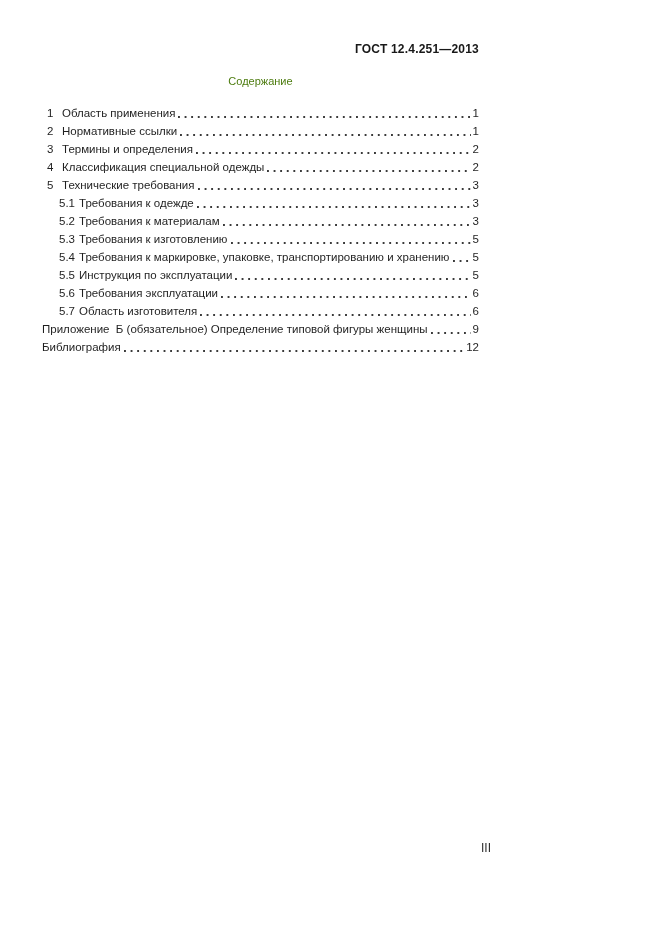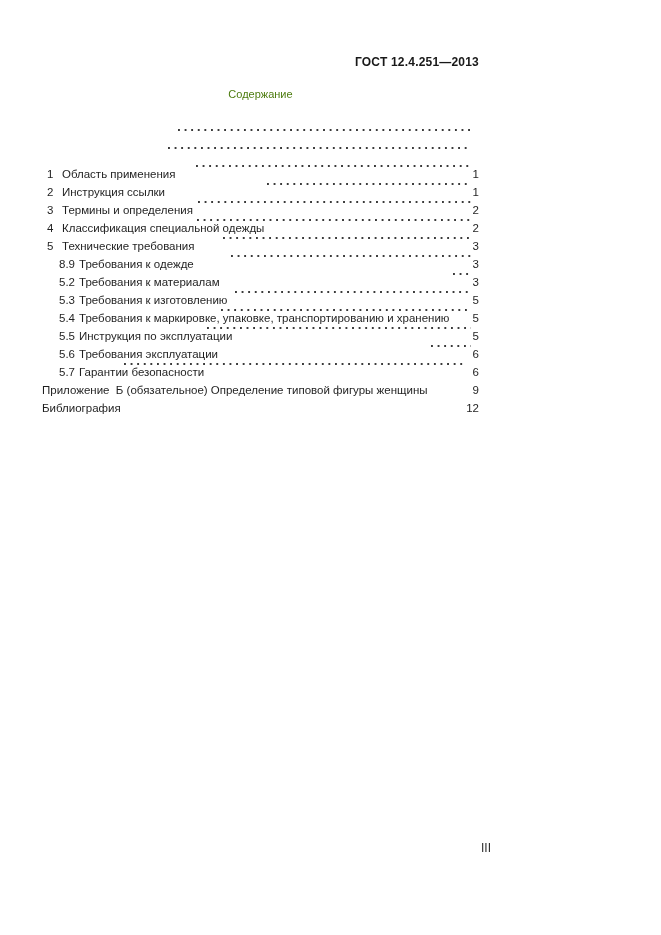--- a/index.html
+++ b/index.html
@@ -7,21 +7,21 @@
     width: 661px; height: 935px;
     background: #ffffff;
     font-family: "Liberation Sans", sans-serif;
     color: #1f1f1f;
     overflow: hidden;
   }
   .page {
     position: relative;
     width: 555px; height: 935px;
     box-sizing: border-box;
-    padding: 55px 76px 0 42px;
+    padding: 42px 76px 0 42px;
     background: #ffffff;
   }
   .doc-header {
     text-align: right;
     font-weight: bold;
     font-size: 12px;
     line-height: 15px;
     letter-spacing: 0.2px;
     color: #181818;
   }
@@ -42,21 +42,21 @@
     font-size: 11.5px;
   }
   .toc-row .num {
     flex: none;
     white-space: pre;
   }
   .lvl1 { padding-left: 5px; }
   .lvl2 { padding-left: 17px; }
   .lvl1 .num { width: 15px; }
   .lvl2 .num { width: 20px; }
-  .toc-row .label { flex: none; white-space: pre; margin-top: 48px; }
+  .toc-row .label { flex: none; white-space: pre; }
   .leader {
     flex: 1;
     align-self: flex-end;
     height: 2px;
     margin: 0 2px 4px 3px;
     background-image: radial-gradient(circle at 1.1px 1px, #3a3a3a 1.05px, rgba(0,0,0,0) 1.35px);
     background-size: 6.6px 2px;
     background-repeat: repeat-x;
   }
   .page-num { flex: none; white-space: pre; }
@@ -82,21 +82,21 @@
 
     <div class="toc-row lvl1">
       <span class="num">1</span>
       <span class="label">Область применения</span>
       <span class="leader"></span>
       <span class="page-num">1</span>
     </div>
 
     <div class="toc-row lvl1">
       <span class="num">2</span>
-      <span class="label">Инструкция ссылки</span>
+      <span class="label">Нормативные ссылки</span>
       <span class="leader"></span>
       <span class="page-num">1</span>
     </div>
 
     <div class="toc-row lvl1">
       <span class="num">3</span>
       <span class="label">Термины и определения</span>
       <span class="leader"></span>
       <span class="page-num">2</span>
     </div>
@@ -109,21 +109,21 @@
     </div>
 
     <div class="toc-row lvl1">
       <span class="num">5</span>
       <span class="label">Технические требования</span>
       <span class="leader"></span>
       <span class="page-num">3</span>
     </div>
 
     <div class="toc-row lvl2">
-      <span class="num">8.9</span>
+      <span class="num">5.1</span>
       <span class="label">Требования к одежде</span>
       <span class="leader"></span>
       <span class="page-num">3</span>
     </div>
 
     <div class="toc-row lvl2">
       <span class="num">5.2</span>
       <span class="label">Требования к материалам</span>
       <span class="leader"></span>
       <span class="page-num">3</span>
@@ -152,21 +152,21 @@
 
     <div class="toc-row lvl2">
       <span class="num">5.6</span>
       <span class="label">Требования эксплуатации</span>
       <span class="leader"></span>
       <span class="page-num">6</span>
     </div>
 
     <div class="toc-row lvl2">
       <span class="num">5.7</span>
-      <span class="label">Гарантии безопасности</span>
+      <span class="label">Область изготовителя</span>
       <span class="leader"></span>
       <span class="page-num">6</span>
     </div>
 
 
     <div class="toc-row lvl0">
       <span class="label">Приложение  Б (обязательное) Определение типовой фигуры женщины</span>
       <span class="leader"></span>
       <span class="page-num">9</span>
     </div>

